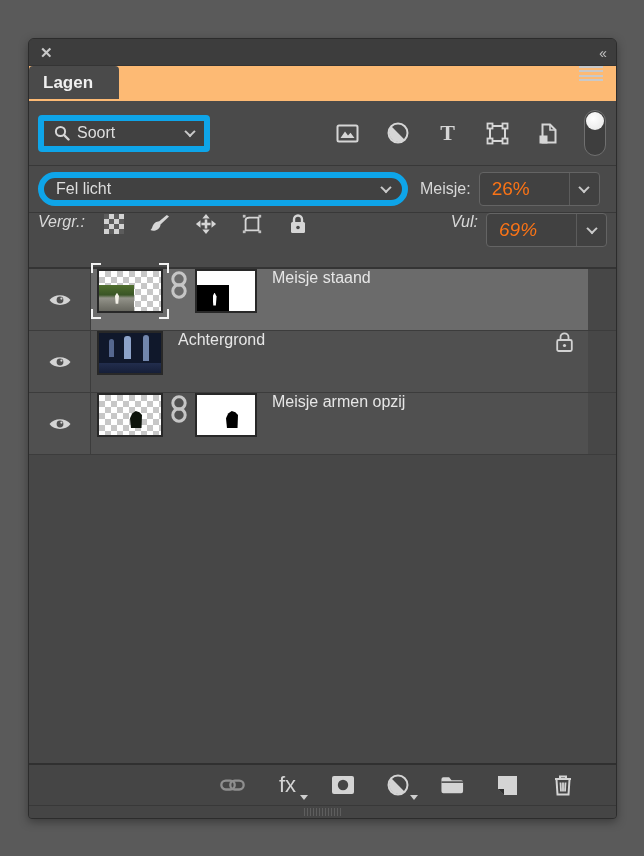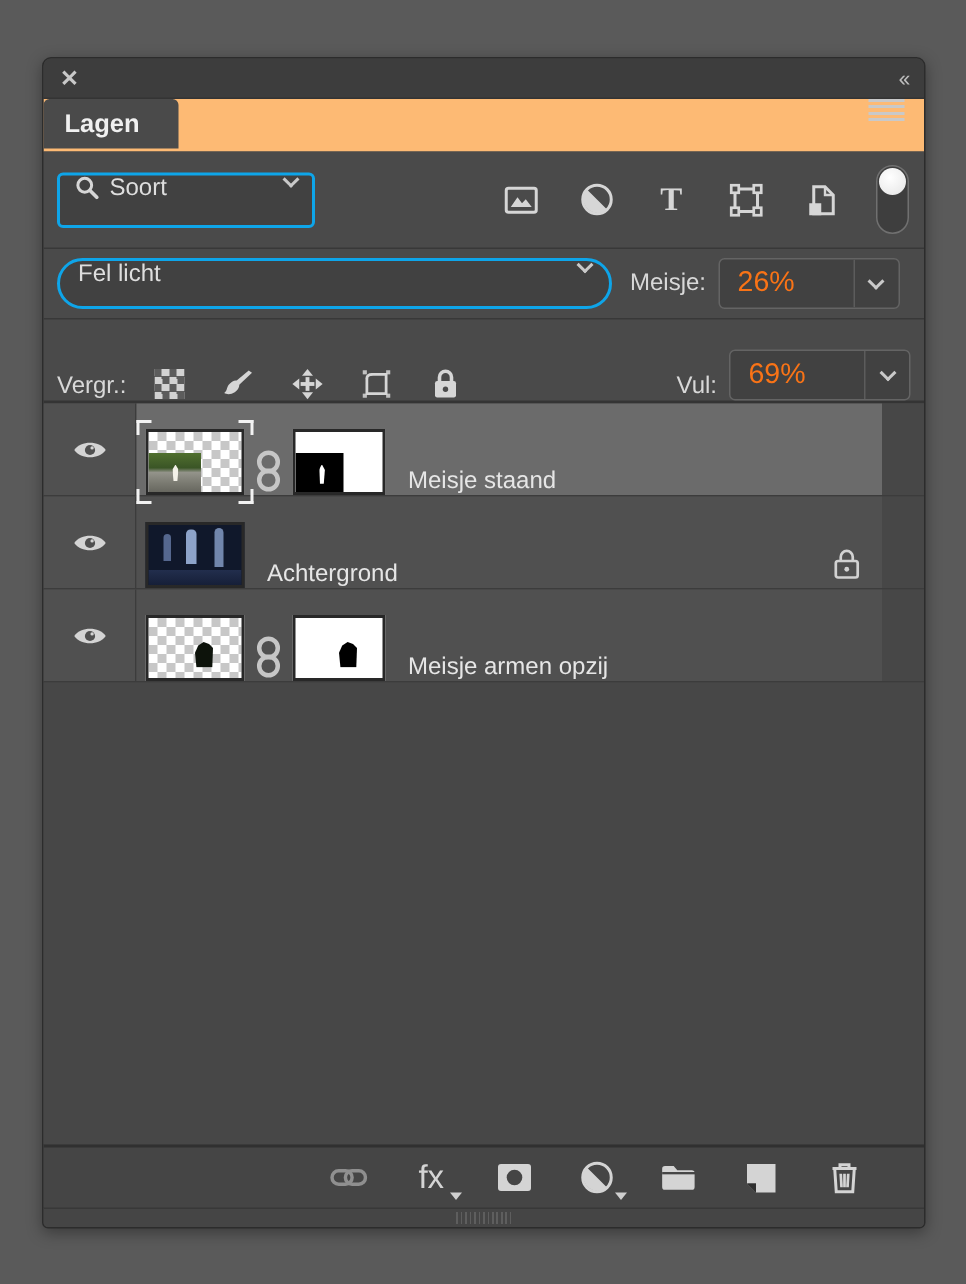--- a/index.html
+++ b/index.html
@@ -42,22 +42,22 @@
     display:flex; align-items:center;
     padding-left:14px;
     color:#f0f0f0; font-size:17px; font-weight:bold;
   }
   .hamburger { margin-left:auto; margin-right:13px; margin-bottom:8px; width:24px; height:15px;
     background:repeating-linear-gradient(180deg,#c9c9c9 0 2px,transparent 2px 4.3px); }
   
   .controls { background:#4a4a4a; }
   .row-filter { height:64px; display:flex; align-items:center; padding:0 9px; }
   .dropdown {
-    background:#414141; border:2px solid #0ea5e9; border-radius:4px;
-    display:flex; align-items:flex-start; color:#dedede;
+    background:#414141; border:6px solid #0ea5e9; border-radius:4px;
+    display:flex; align-items:center; color:#dedede;
   }
   .dd-soort { width:172px; height:37px; padding:0 10px; font-size:16px; }
   .dd-soort .lbl { margin-left:7px; }
   .chev {
     width:8px; height:8px; border-right:2px solid #c9c9c9; border-bottom:2px solid #c9c9c9;
     transform:rotate(45deg) translate(-1px,-1px); flex:0 0 auto;
   }
   .spacer { flex:1; }
   .filter-icons { display:flex; align-items:center; gap:25px; margin-right:24px; }
   .ficon { width:25px; height:25px; display:flex; align-items:center; justify-content:center; }
@@ -74,35 +74,35 @@
   .hsep { height:1px; background:#383838; }
   .hsep2 { height:2px; background:#343434; }
   .row-blend { height:46px; display:flex; align-items:center; padding:0 9px; }
   .dd-blend { flex:0 0 370px; height:34px; padding:0 12px; font-size:16px;border-radius:17px; }
   .lbl-right { color:#d8d8d8; font-size:16px; margin:0 8px 0 12px; white-space:nowrap; }
   .valctl { width:121px; height:34px; background:#414141; border:1px solid #646464; border-radius:4px;
     display:flex; align-items:center; overflow:hidden; }
   .valctl .val { flex:1; color:#f97316; font-size:19px; padding-left:12px; }
   .valctl .vdiv { width:1px; align-self:stretch; background:#5c5c5c; }
   .valctl .chevcell { width:29px; display:flex; align-items:center; justify-content:center; }
-  .row-lock { height:54px; display:flex; align-items:flex-end; padding:0 9px; }
+  .row-lock { height:54px; display:flex; align-items:flex-start; padding:0 9px;font-style:italic; }
   .lock-label { color:#d8d8d8; font-size:16px; margin-right:18px; }
   .lock-icons { display:flex; align-items:center; gap:24px; }
   .licon { width:22px; height:22px; display:flex; align-items:center; justify-content:center; }
   .checker2 {
     width:20px; height:20px;
     background:conic-gradient(#d2d2d2 25%,#5c5c5c 0 50%,#d2d2d2 0 75%,#5c5c5c 0);
     background-size:10px 10px;
   }
   
   .layers { flex:1; display:flex; flex-direction:column; background:#474747; }
   .layer-row { height:62px; flex:0 0 62px; display:flex; border-bottom:1px solid #3c3c3c; }
   .eye-cell { flex:0 0 62px; background:#505050; border-right:1px solid #3c3c3c;
     display:flex; align-items:center; justify-content:center; }
-  .layer-main { flex:1; display:flex; align-items:flex-end; padding-left:6px; background:#505050; }
+  .layer-main { flex:1; display:flex; align-items:flex-start; padding-left:6px; background:#505050; }
   .layer-main.selected { background:#6b6b6b; }
   .gutter { flex:0 0 28px; background:#474747; }
   .layer-name { color:#e6e6e6; font-size:16px; margin-left:15px; white-space:nowrap; }
   .thumb {
     width:66px; height:44px; border:2px solid #282828; position:relative; overflow:hidden;
     background-color:#ffffff;
     background-image:conic-gradient(#c7c7c7 25%,transparent 0 50%,#c7c7c7 0 75%,transparent 0);
     background-size:12px 12px; flex:0 0 auto;
   }
   .thumb.solid { background:none; background-color:#10182b; }

